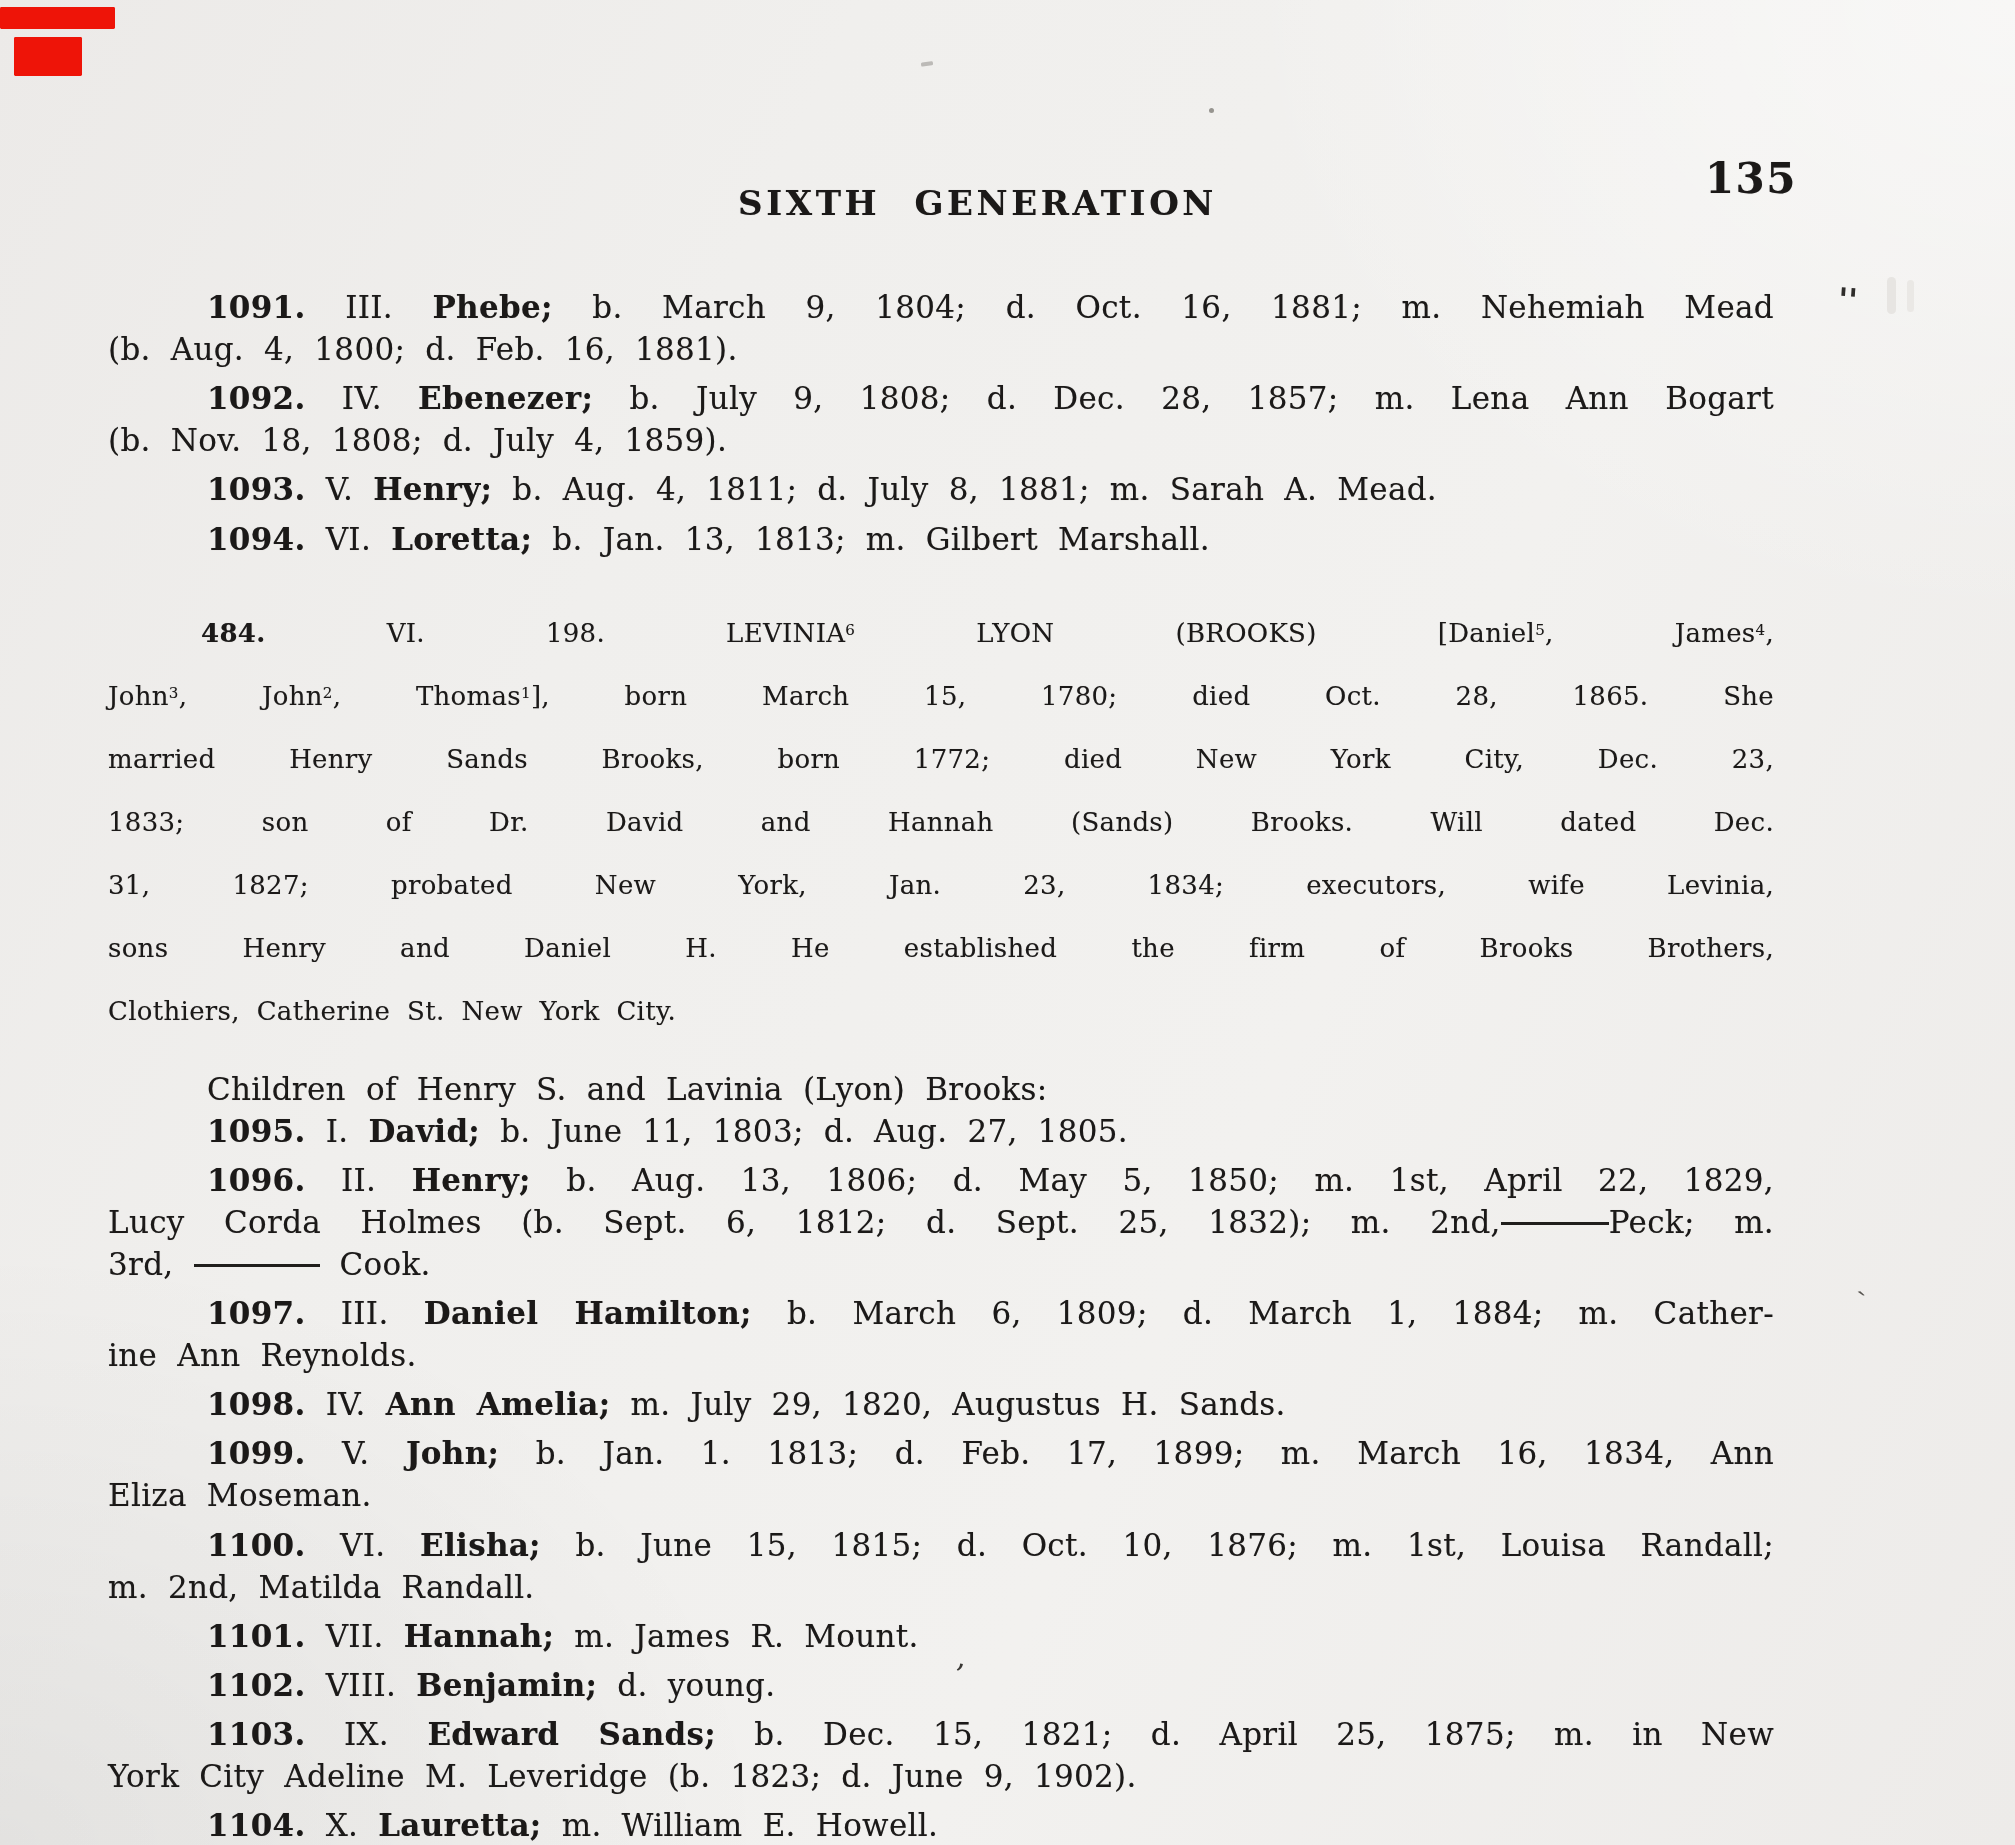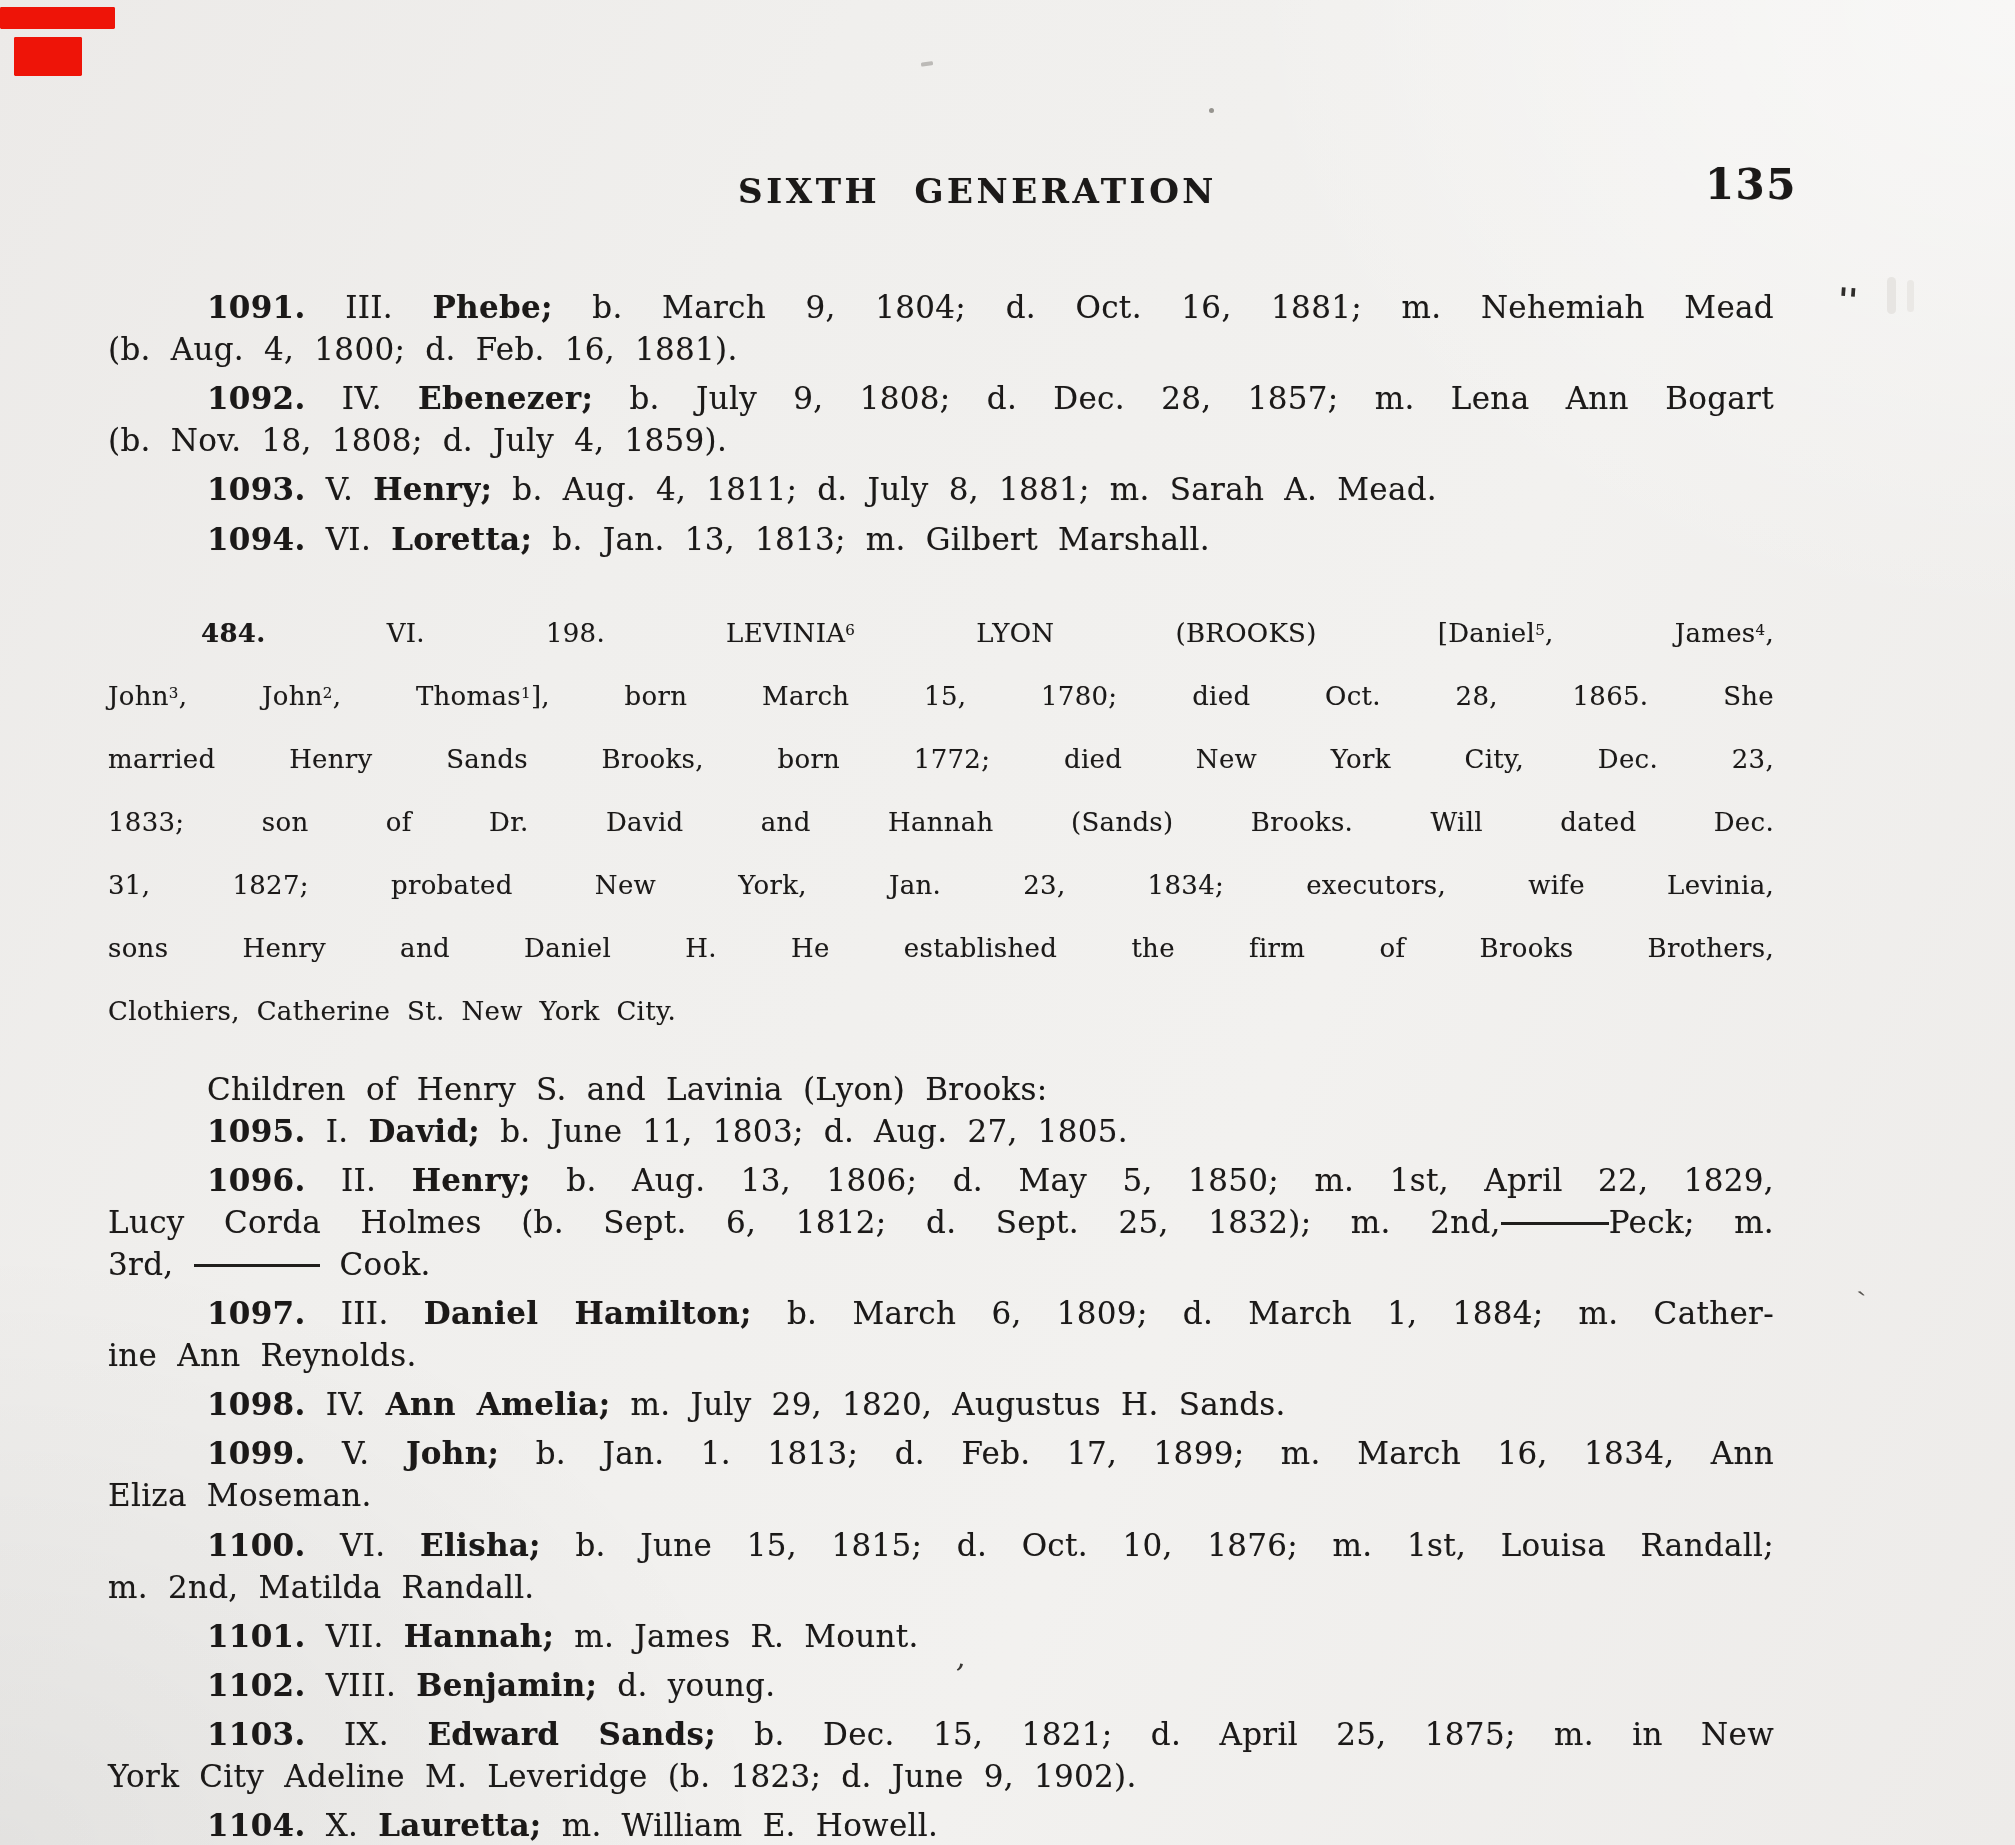--- a/index.html
+++ b/index.html
@@ -14,26 +14,26 @@
     color:#1b1918;
     font-family:"DejaVu Serif","Liberation Serif",serif;
     -webkit-font-smoothing:antialiased;
   }
   
   .red-bar{position:absolute;background:var(--scan-red,#ee1408);}
   .red-bar.top{left:0;top:7.2px;width:115px;height:21.5px;border-radius:1.4px;}
   .red-bar.lower{left:14.4px;top:37px;width:68px;height:39px;border-radius:1.4px;}
   
   .hdr-title{
-    position:absolute;left:738px;top:171px;
+    position:absolute;left:738px;top:183px;
     font-size:34px;font-weight:700;letter-spacing:3.6px;word-spacing:18.7px;
     text-shadow:0 0 0.7px rgba(0,0,0,.4);
   }
   .hdr-num{
-    position:absolute;left:1705px;top:160px;
+    position:absolute;left:1705px;top:154px;
     font-size:42px;font-weight:700;letter-spacing:1.4px;
     text-shadow:0 0 0.7px rgba(0,0,0,.4);
   }
   
   .content{
     position:absolute;left:108px;top:286px;width:1666px;
     text-shadow:0 0 0.7px rgba(0,0,0,.32);
   }
   .line{text-align:justify;word-spacing:.32em;letter-spacing:0.3px;}
   .line.stretch{text-align-last:justify;}

